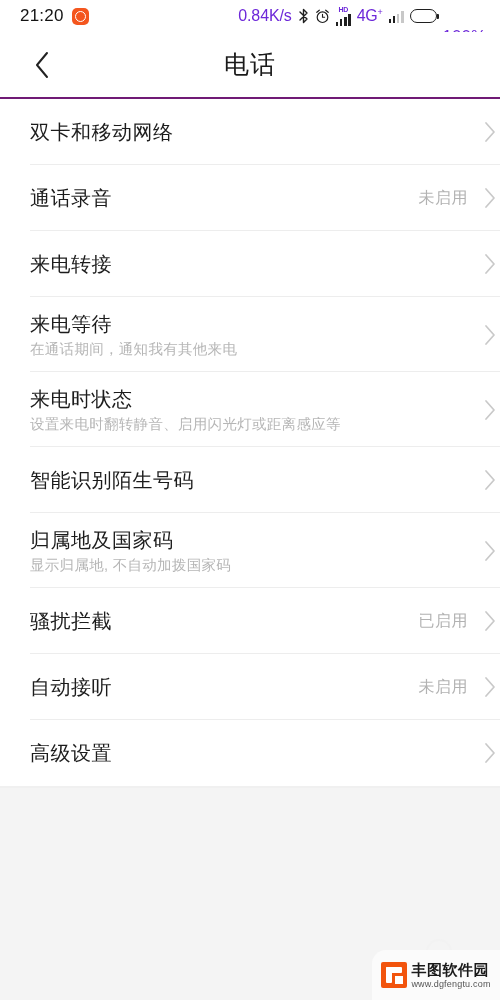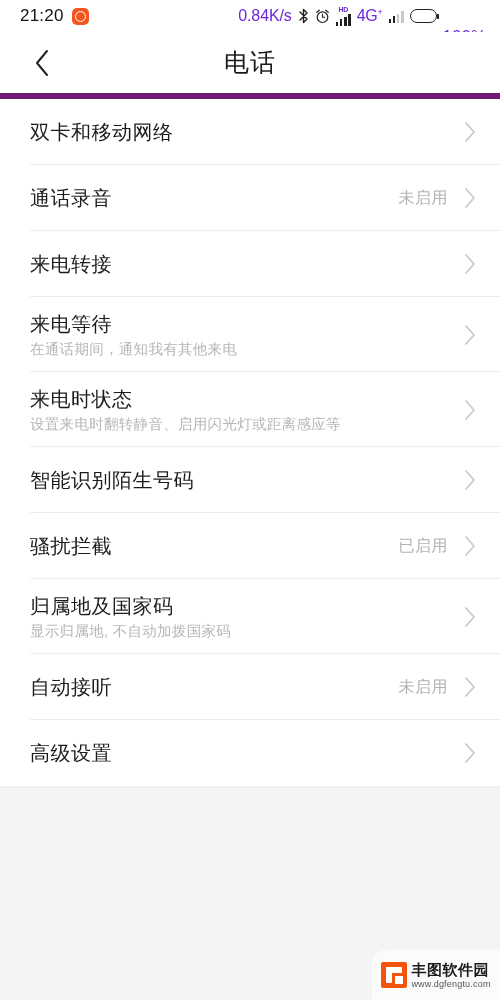--- a/index.html
+++ b/index.html
@@ -86,21 +86,21 @@
   .battery .fill{ height:100%; width:100%; background:#1f1f1f; border-radius:4px; }
   .sb-pct { font-size:17px;margin-top:41px; }
 
   
   .titlebar {
     position:relative;
     height:67px;
     background:#ffffff;
     display:flex;
     align-items:center;
-    border-bottom:6px solid #701a75;
+    border-bottom:2px solid #701a75;
     justify-content:flex-end;
   }
   .back-btn {
     position:absolute;
     left:20px; top:50%;
     transform:translateY(-50%);
     width:44px; height:44px;
     display:flex; align-items:center; justify-content:center;
     cursor:pointer;
   }
@@ -116,21 +116,21 @@
   
   .list {
     background:#ffffff;
     padding-bottom:0;
   }
   .row {
     position:relative;
     display:flex;
     align-items:center;
     min-height:66px;
-    padding:0 24px 0 30px;
+    padding:0 4px 0 30px;
     background:#ffffff;
     cursor:pointer;
   }
   .row.tall { min-height:75px; }
   .row::after {
     content:"";
     position:absolute;
     left:30px; right:0; bottom:0;
     height:1px;
     background:#ededed;
@@ -360,36 +360,36 @@
       <div class="row">
         <div class="row-texts">
           <div class="row-title">智能识别陌生号码</div>
         </div>
         <div class="chev">
           <svg width="12" height="22" viewBox="0 0 12 22">
             <path d="M2 2 L10 11 L2 20" fill="none" stroke="#c9c9c9" stroke-width="1.7" stroke-linecap="round" stroke-linejoin="round"></path>
           </svg>
         </div>
       </div>
-      <div class="row">
-        <div class="row-texts">
-          <div class="row-title">骚扰拦截</div>
-        </div>
-        <div class="row-value">已启用</div>
-        <div class="chev">
-          <svg width="12" height="22" viewBox="0 0 12 22">
-            <path d="M2 2 L10 11 L2 20" fill="none" stroke="#c9c9c9" stroke-width="1.7" stroke-linecap="round" stroke-linejoin="round"></path>
-          </svg>
-        </div>
-      </div>
       <div class="row tall">
         <div class="row-texts">
           <div class="row-title">归属地及国家码</div>
           <div class="row-sub">显示归属地, 不自动加拨国家码</div>
         </div>
+        <div class="chev">
+          <svg width="12" height="22" viewBox="0 0 12 22">
+            <path d="M2 2 L10 11 L2 20" fill="none" stroke="#c9c9c9" stroke-width="1.7" stroke-linecap="round" stroke-linejoin="round"></path>
+          </svg>
+        </div>
+      </div>
+      <div class="row">
+        <div class="row-texts">
+          <div class="row-title">骚扰拦截</div>
+        </div>
+        <div class="row-value">已启用</div>
         <div class="chev">
           <svg width="12" height="22" viewBox="0 0 12 22">
             <path d="M2 2 L10 11 L2 20" fill="none" stroke="#c9c9c9" stroke-width="1.7" stroke-linecap="round" stroke-linejoin="round"></path>
           </svg>
         </div>
       </div>
       <div class="row">
         <div class="row-texts">
           <div class="row-title">自动接听</div>
         </div>

